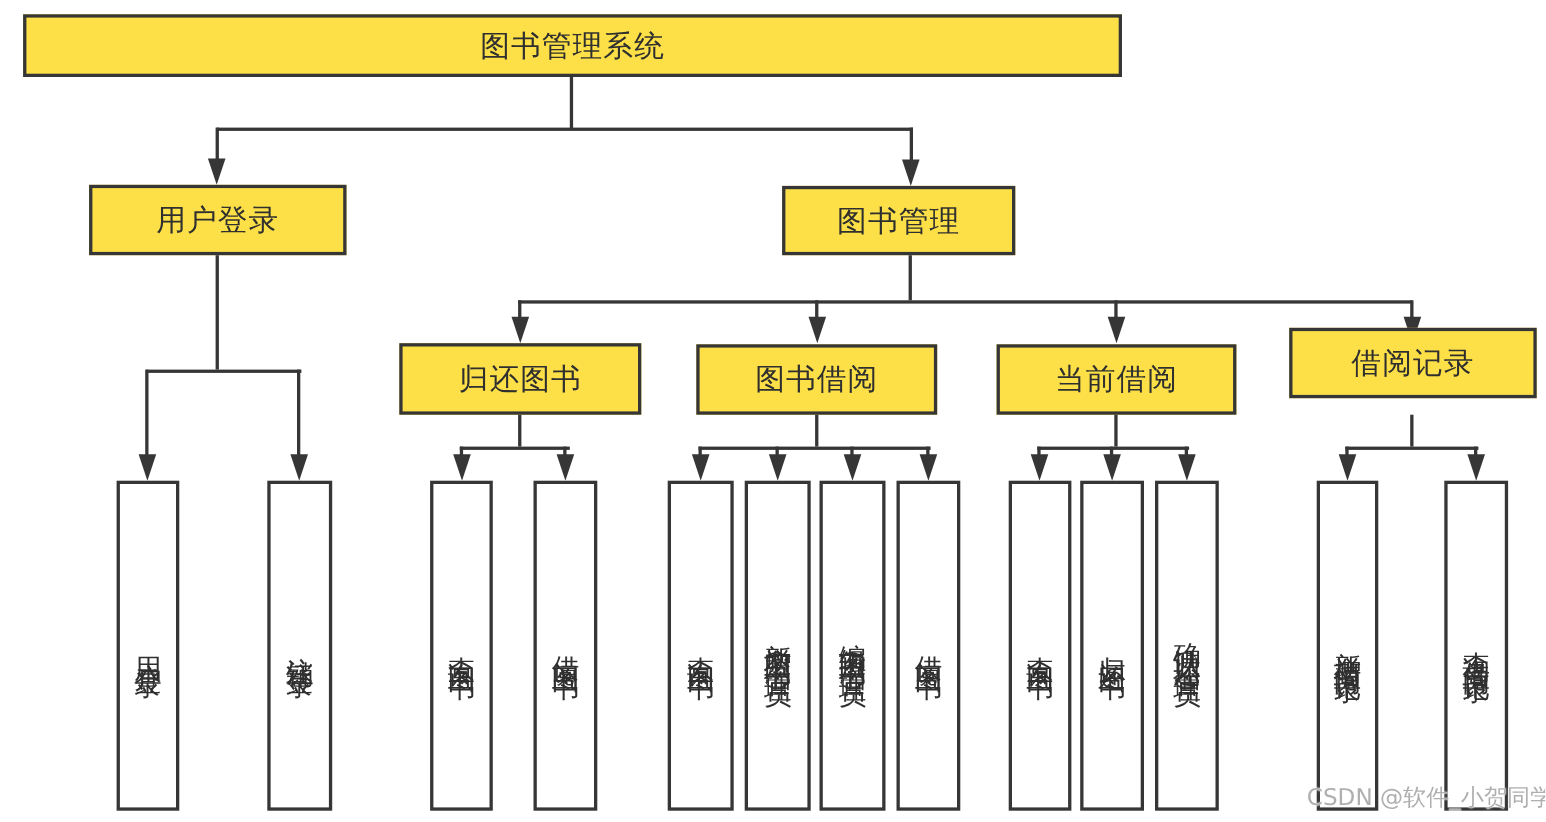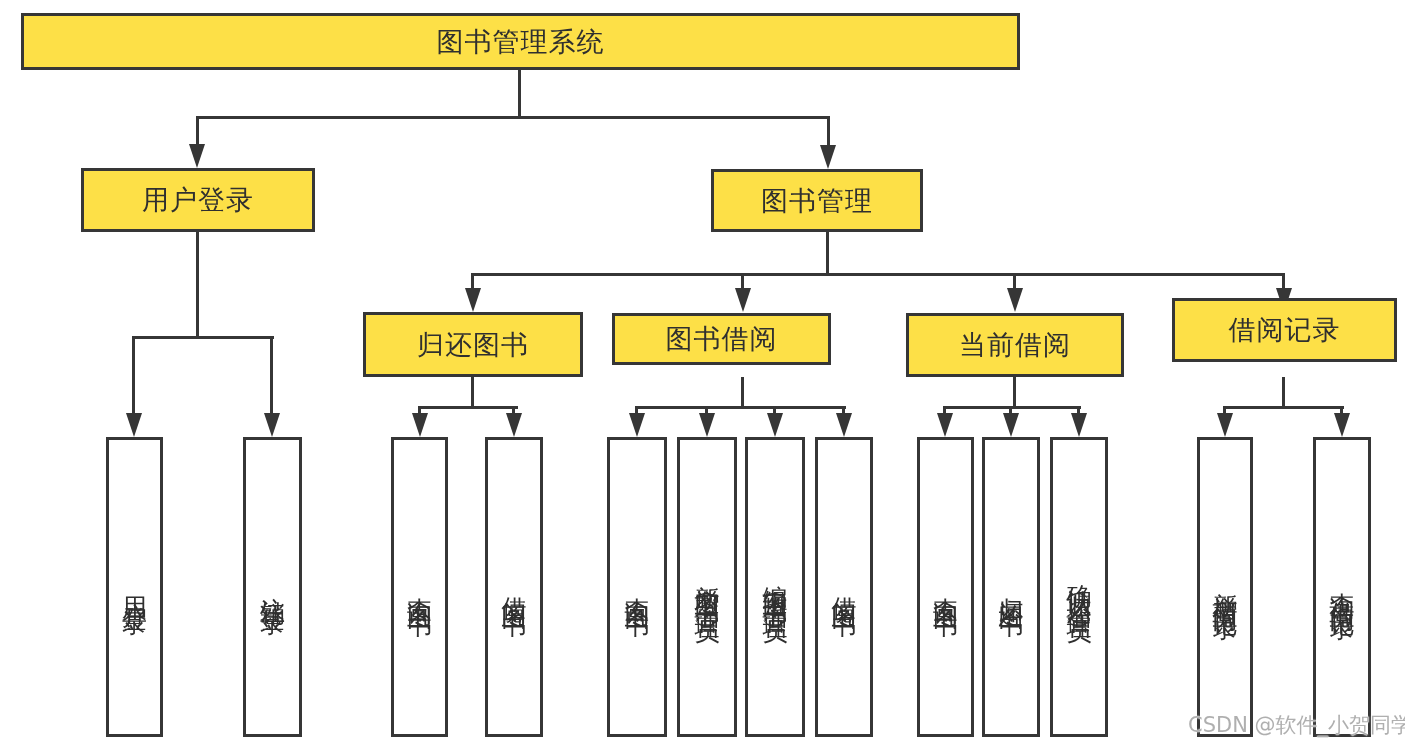--- a/index.html
+++ b/index.html
@@ -69,21 +69,21 @@
   <div class="ln" style="left:741px;top:273px;width:3px;height:17px"></div>
   <div class="arr" style="left:735px;top:288px"></div>
   <div class="ln" style="left:1013px;top:273px;width:3px;height:17px"></div>
   <div class="arr" style="left:1007px;top:288px"></div>
   <div class="ln" style="left:1282px;top:273px;width:3px;height:17px"></div>
   <div class="arr" style="left:1276px;top:288px"></div>
 
   <div class="hbox" style="left:363px;top:312px;width:220px;height:65px">
     <span>归还图书</span>
   </div>
-  <div class="hbox" style="left:612px;top:313px;width:219px;height:52px">
+  <div class="hbox" style="left:633px;top:313px;width:219px;height:64px">
     <span>图书借阅</span>
   </div>
   <div class="hbox" style="left:906px;top:313px;width:218px;height:64px">
     <span>当前借阅</span>
   </div>
   <div class="hbox" style="left:1172px;top:298px;width:225px;height:64px">
     <span>借阅记录</span>
   </div>
 
   <div class="ln" style="left:471px;top:377px;width:3px;height:29px"></div>

